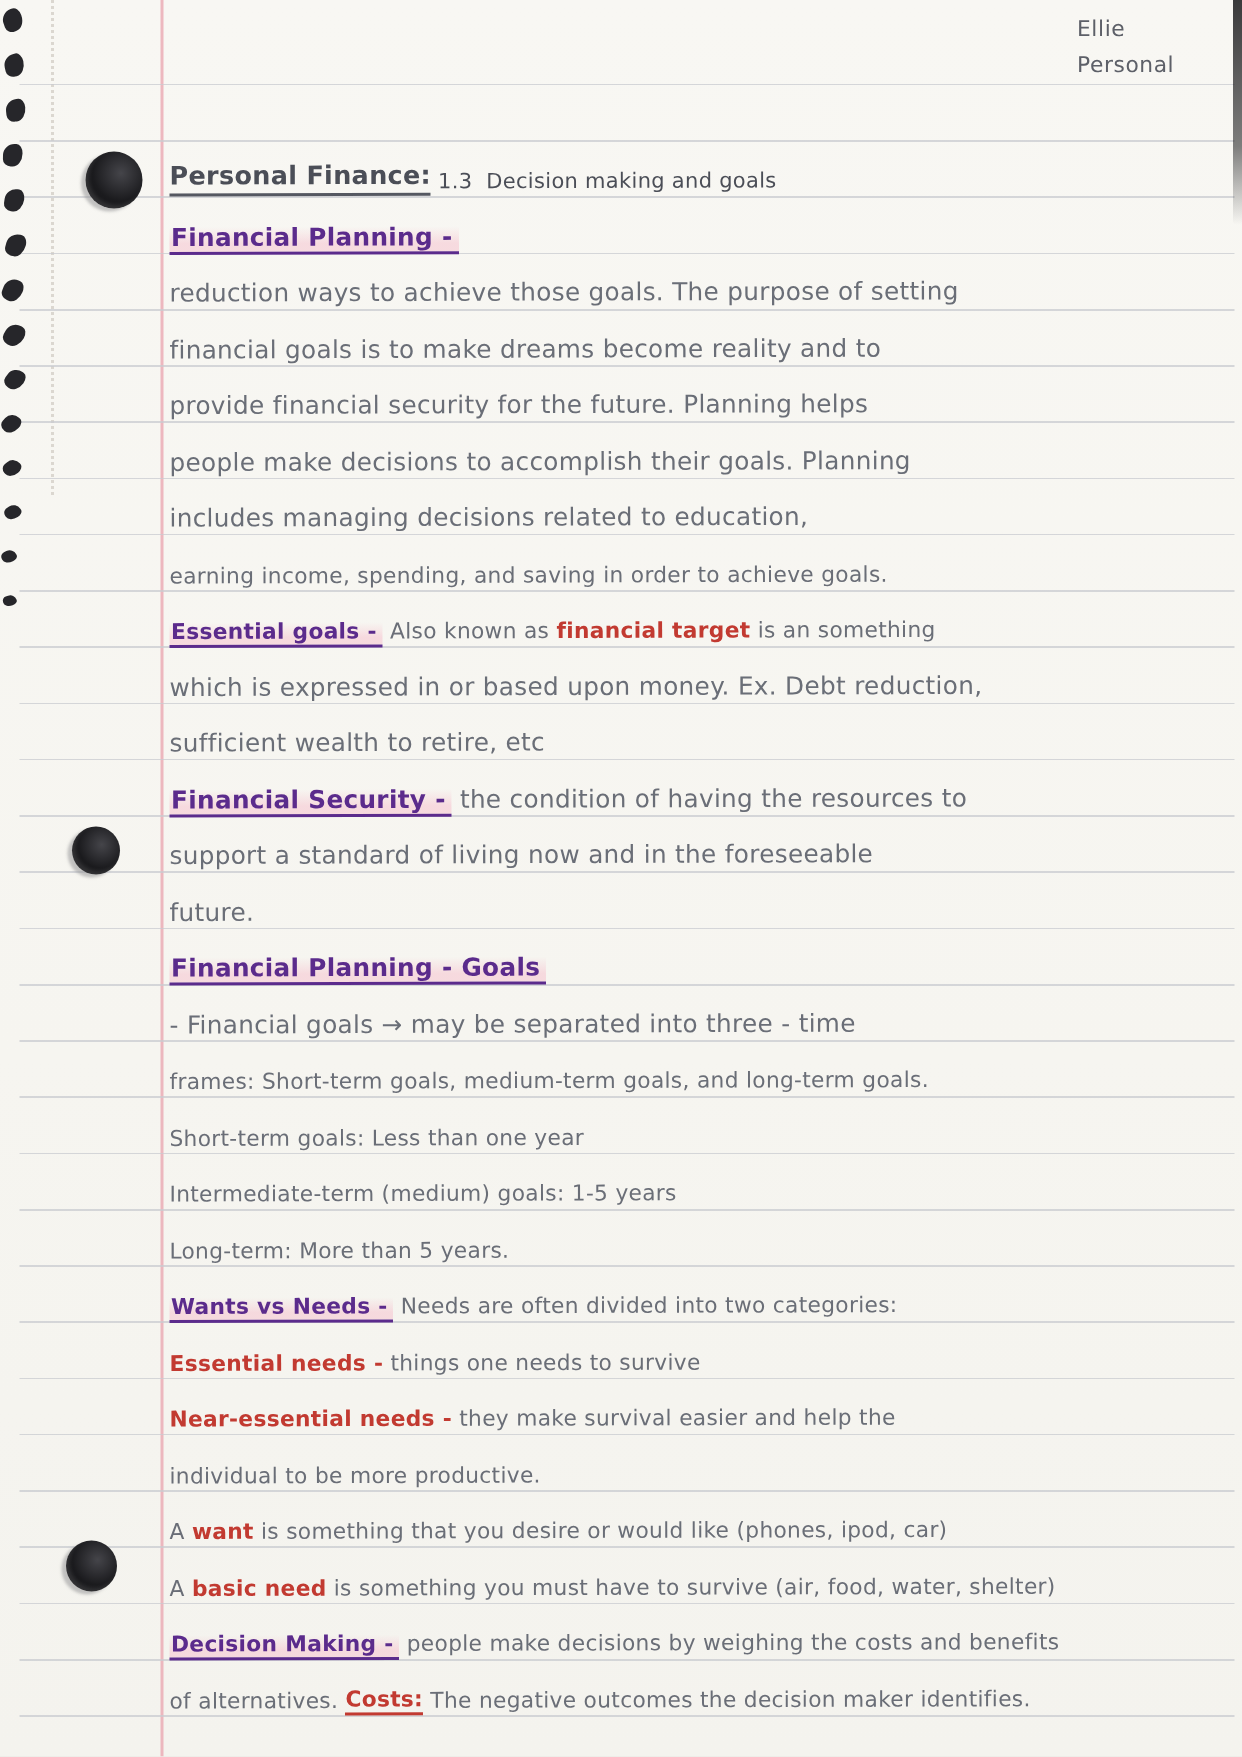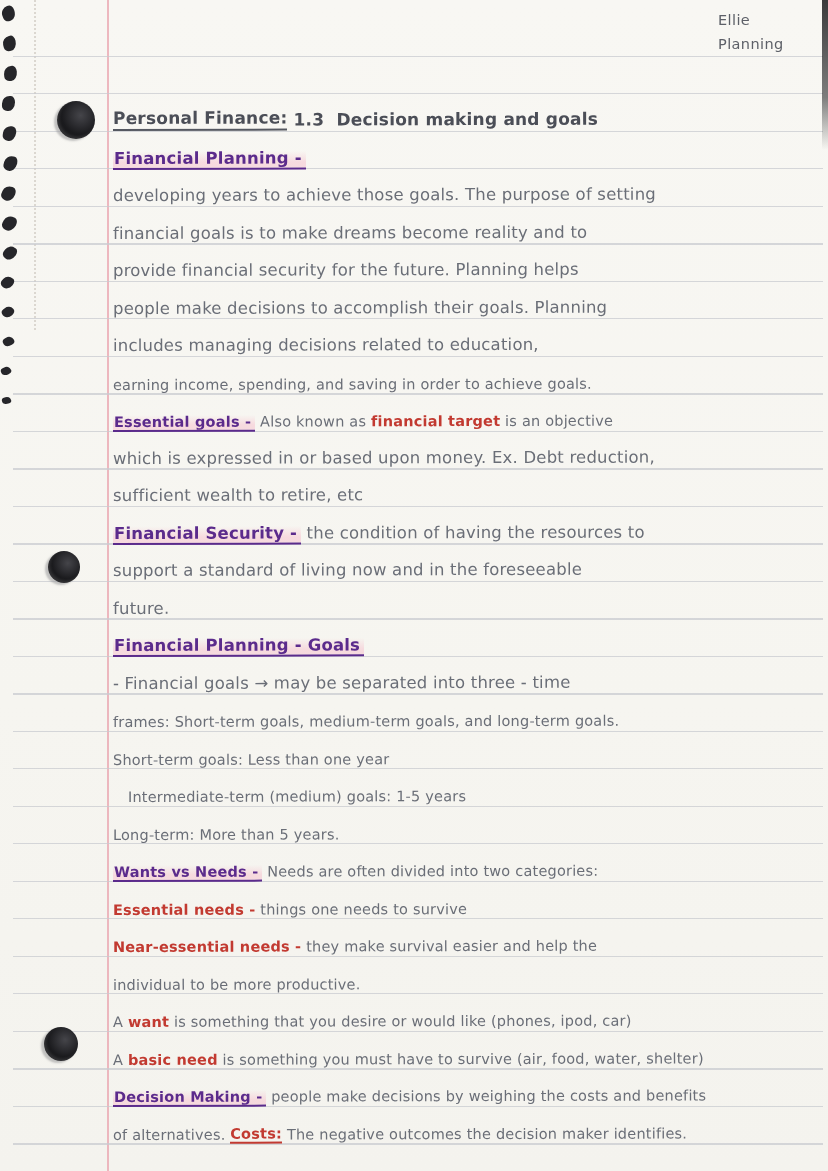--- a/index.html
+++ b/index.html
@@ -67,21 +67,21 @@
     display:flex;align-items:flex-end;
     white-space:pre;
     font-size:16.5px;line-height:1;
     letter-spacing:.2px;
     color:#686c75;
     transform:rotate(-0.15deg);
     transform-origin:left bottom;
   }
   .note-row.sm{font-size:14.5px;}
   .seg-body{color:#6a6e77;padding-bottom:2px;}
-  .seg-title{color:#4b4e57;font-weight:700;font-size:17px;padding-bottom:2px;}
+  .seg-title{color:#4b4e57;font-weight:400;font-size:14px;padding-bottom:2px;}
   .seg-title-underline{
     color:#4b4e57;font-weight:600;font-size:17px;
     border-bottom:2px solid #555861;padding-bottom:2px;
   }
   .seg-purple{
     color:#5b2b8c;font-weight:700;
     background:linear-gradient(180deg, rgba(246,203,213,.0) 8%, rgba(246,195,207,.55) 70%);
     border-bottom:2.5px solid #5b2b8c;
     padding:1px 4px 1px 1px;margin-bottom:-1px;
   }
@@ -101,43 +101,43 @@
   <div class="rules"></div>
 
   <div class="hole h1"></div>
   <div class="hole h2"></div>
   <div class="hole h3"></div>
 
   <div class="edge-shadow"></div>
 
   <div class="student-name">
     <div>Ellie</div>
-    <div>Planning</div>
+    <div>Personal</div>
   </div>
 
   <div>
       <div class="note-row" style="top: 101px;"><span class="seg-title-underline">Personal Finance:</span><span class="seg-title"> 1.3  Decision making and goals</span></div>
       <div class="note-row" style="top: 138.5px;"><span class="seg-purple">Financial Planning -</span></div>
-      <div class="note-row" style="top: 176px;"><span class="seg-body">developing years to achieve those goals. The purpose of setting</span></div>
+      <div class="note-row" style="top: 176px;"><span class="seg-body">reduction ways to achieve those goals. The purpose of setting</span></div>
       <div class="note-row" style="top: 213.5px;"><span class="seg-body">financial goals is to make dreams become reality and to</span></div>
       <div class="note-row" style="top: 251px;"><span class="seg-body">provide financial security for the future. Planning helps</span></div>
       <div class="note-row" style="top: 288.5px;"><span class="seg-body">people make decisions to accomplish their goals. Planning</span></div>
       <div class="note-row" style="top: 326px;"><span class="seg-body">includes managing decisions related to education,</span></div>
       <div class="note-row sm" style="top: 363.5px;"><span class="seg-body">earning income, spending, and saving in order to achieve goals.</span></div>
-      <div class="note-row sm" style="top: 401px;"><span class="seg-purple">Essential goals -</span><span class="seg-body"> Also known as </span><span class="seg-red">financial target</span><span class="seg-body"> is an objective</span></div>
+      <div class="note-row sm" style="top: 401px;"><span class="seg-purple">Essential goals -</span><span class="seg-body"> Also known as </span><span class="seg-red">financial target</span><span class="seg-body"> is an something</span></div>
       <div class="note-row" style="top: 438.5px;"><span class="seg-body">which is expressed in or based upon money. Ex. Debt reduction,</span></div>
       <div class="note-row" style="top: 476px;"><span class="seg-body">sufficient wealth to retire, etc</span></div>
       <div class="note-row" style="top: 513.5px;"><span class="seg-purple">Financial Security -</span><span class="seg-body"> the condition of having the resources to</span></div>
       <div class="note-row" style="top: 551px;"><span class="seg-body">support a standard of living now and in the foreseeable</span></div>
       <div class="note-row" style="top: 588.5px;"><span class="seg-body">future.</span></div>
       <div class="note-row" style="top: 626px;"><span class="seg-purple">Financial Planning - Goals</span></div>
       <div class="note-row" style="top: 663.5px;"><span class="seg-body">- Financial goals → may be separated into three - time</span></div>
       <div class="note-row sm" style="top: 701px;"><span class="seg-body">frames: Short-term goals, medium-term goals, and long-term goals.</span></div>
       <div class="note-row sm" style="top: 738.5px;"><span class="seg-body">Short-term goals: Less than one year</span></div>
-      <div class="note-row sm" style="top: 776px; margin-left: 15px;"><span class="seg-body">Intermediate-term (medium) goals: 1-5 years</span></div>
+      <div class="note-row sm" style="top: 776px;"><span class="seg-body">Intermediate-term (medium) goals: 1-5 years</span></div>
       <div class="note-row sm" style="top: 813.5px;"><span class="seg-body">Long-term: More than 5 years.</span></div>
       <div class="note-row sm" style="top: 851px;"><span class="seg-purple">Wants vs Needs -</span><span class="seg-body"> Needs are often divided into two categories:</span></div>
       <div class="note-row sm" style="top: 888.5px;"><span class="seg-red">Essential needs -</span><span class="seg-body"> things one needs to survive</span></div>
       <div class="note-row sm" style="top: 926px;"><span class="seg-red">Near-essential needs -</span><span class="seg-body"> they make survival easier and help the</span></div>
       <div class="note-row sm" style="top: 963.5px;"><span class="seg-body">individual to be more productive.</span></div>
       <div class="note-row sm" style="top: 1001px;"><span class="seg-body">A </span><span class="seg-red">want</span><span class="seg-body"> is something that you desire or would like (phones, ipod, car)</span></div>
       <div class="note-row sm" style="top: 1038.5px;"><span class="seg-body">A </span><span class="seg-red">basic need</span><span class="seg-body"> is something you must have to survive (air, food, water, shelter)</span></div>
       <div class="note-row sm" style="top: 1076px;"><span class="seg-purple">Decision Making -</span><span class="seg-body"> people make decisions by weighing the costs and benefits</span></div>
       <div class="note-row sm" style="top: 1113.5px;"><span class="seg-body">of alternatives. </span><span class="seg-red-underline">Costs:</span><span class="seg-body"> The negative outcomes the decision maker identifies.</span></div>
     </div>

